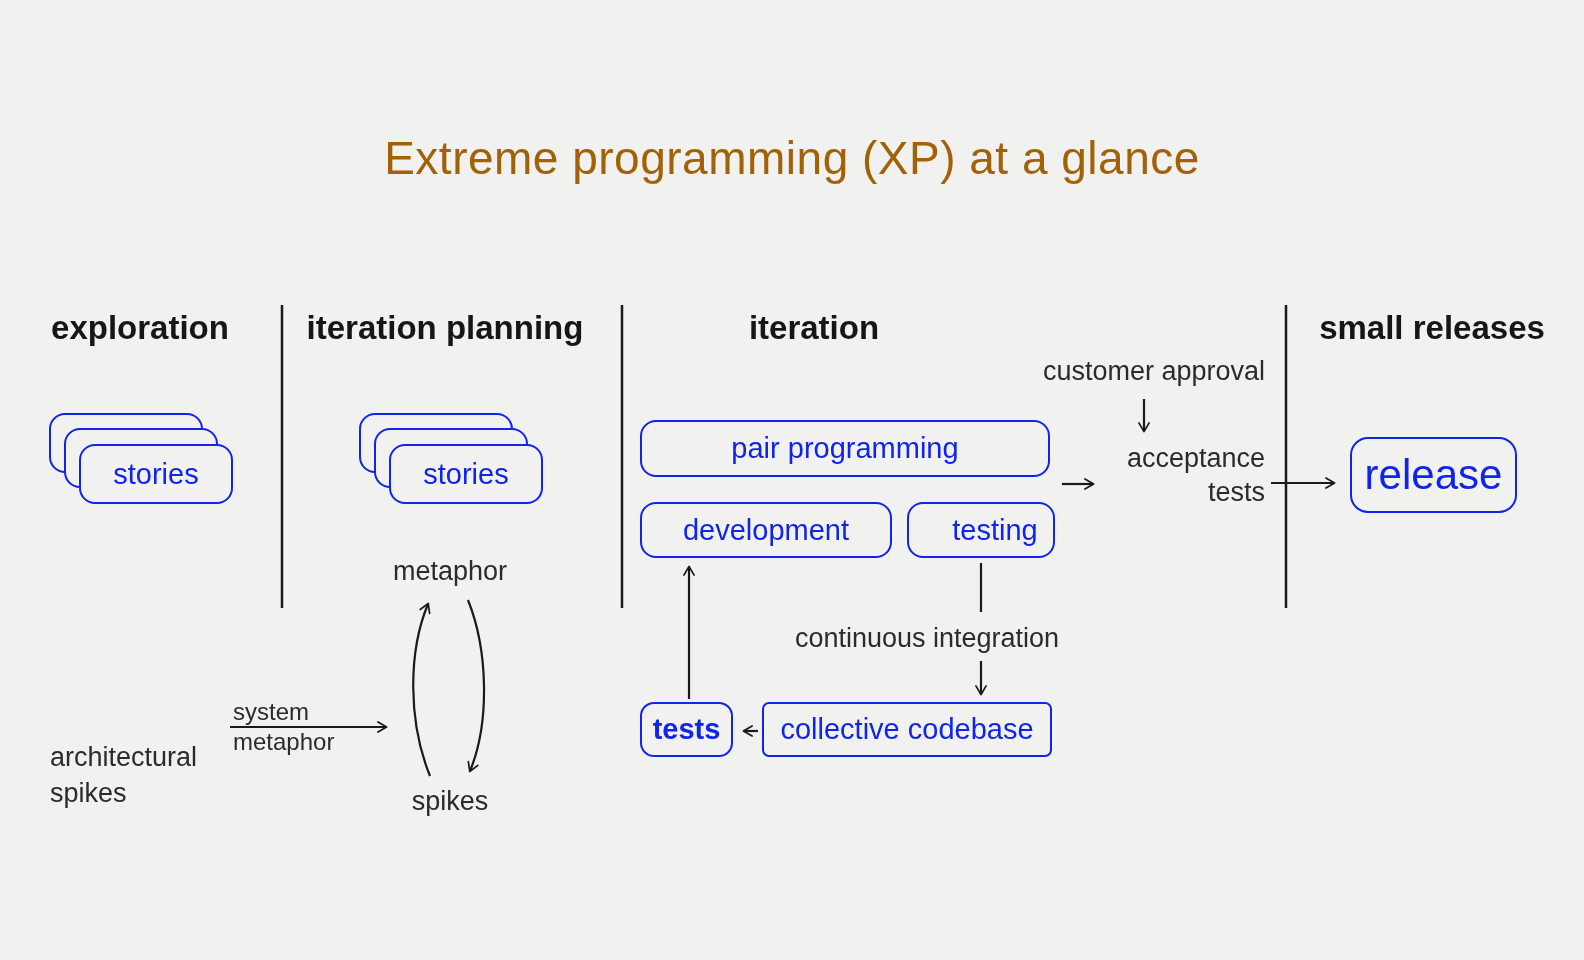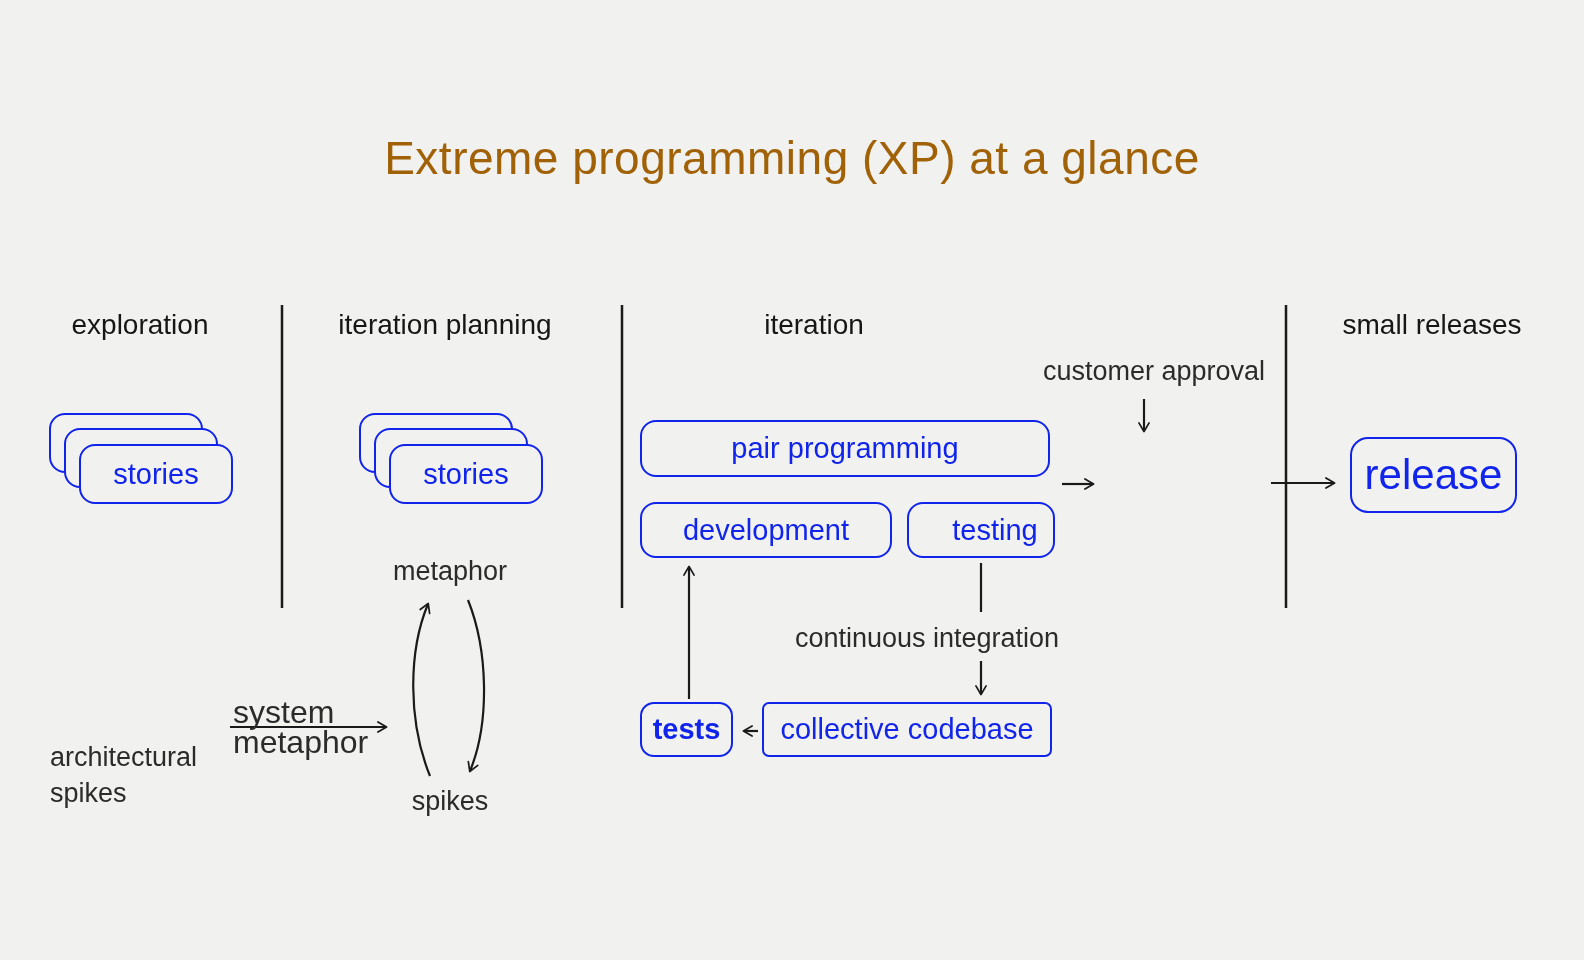--- a/index.html
+++ b/index.html
@@ -16,21 +16,21 @@
     overflow:hidden;
   }
   .svg-layer{position:absolute;left:0;top:0;width:1584px;height:960px;pointer-events:none;}
 
   .title{
     position:absolute;left:0;right:0;top:131px;text-align:center;
     font-size:46px;font-weight:400;color:#a16207;letter-spacing:.5px;
   }
   .col-header{
     position:absolute;top:309px;transform:translateX(-50%);
-    font-size:28px;font-weight:400;color:#161616;white-space:nowrap;
+    font-size:33px;font-weight:700;color:#161616;white-space:nowrap;
   }
   .h-exploration{left:140px;}
   .h-iteration-planning{left:445px;}
   .h-iteration{left:814px;}
   .h-small-releases{left:1432px;}
 
   .bluebox{
     position:absolute;border:2.5px solid var(--accent-blue);border-radius:16px;
     display:flex;align-items:center;justify-content:center;
     color:var(--accent-blue);font-size:29px;background:transparent;white-space:nowrap;
@@ -57,21 +57,21 @@
   }
 
   .label{position:absolute;color:var(--text);font-size:27px;line-height:34px;}
   .l-center{transform:translateX(-50%);white-space:nowrap;}
   .l-customer-approval{left:auto;right:319px;top:354px;text-align:right;white-space:nowrap;}
   .l-acceptance-tests{left:auto;right:319px;top:441px;width:190px;text-align:right;}
   .l-continuous-integration{left:927px;top:621px;}
   .l-estimates{left:450px;top:554px;}
   .l-spikes{left:450px;top:784px;}
   .l-arch-spikes{left:50px;top:699px;width:185px;line-height:36px;margin-top:40px;}
-  .l-system-metaphor{left:233px;top:697px;width:130px;font-size:32px;line-height:30px;}
+  .l-system-metaphor{left:233px;top:697px;width:130px;font-size:24px;line-height:30px;}
 </style>
 </head>
 <body>
 
 <div class="canvas">
 
   <svg class="svg-layer" viewBox="0 0 1584 960" xmlns="http://www.w3.org/2000/svg">
     <defs>
       <marker id="arrowhead" viewBox="0 0 10 10" refX="7.2" refY="5" markerWidth="15" markerHeight="15" markerUnits="userSpaceOnUse" orient="auto">
         <path d="M1.8,1.6 L7.6,5 L1.8,8.4" fill="none" stroke="#1a1a1a" stroke-width="1.15" stroke-linecap="round" stroke-linejoin="round"></path>
@@ -114,19 +114,20 @@
   </div>
 
   <div class="bluebox b-pair">pair programming</div>
   <div class="bluebox b-development">development</div>
   <div class="bluebox b-testing">testing</div>
   <div class="bluebox b-tests">tests</div>
   <div class="bluebox b-codebase">collective codebase</div>
   <div class="bluebox b-release">release</div>
 
   <div class="label l-customer-approval">customer approval</div>
+  <div class="label l-acceptance-tests">acceptance tests</div>
   <div class="label l-center l-continuous-integration">continuous integration</div>
   <div class="label l-center l-estimates">metaphor</div>
   <div class="label l-center l-spikes">spikes</div>
   <div class="label l-arch-spikes">architectural spikes</div>
   <div class="label l-system-metaphor">system metaphor</div>
 
 </div>
 
 </body></html>

